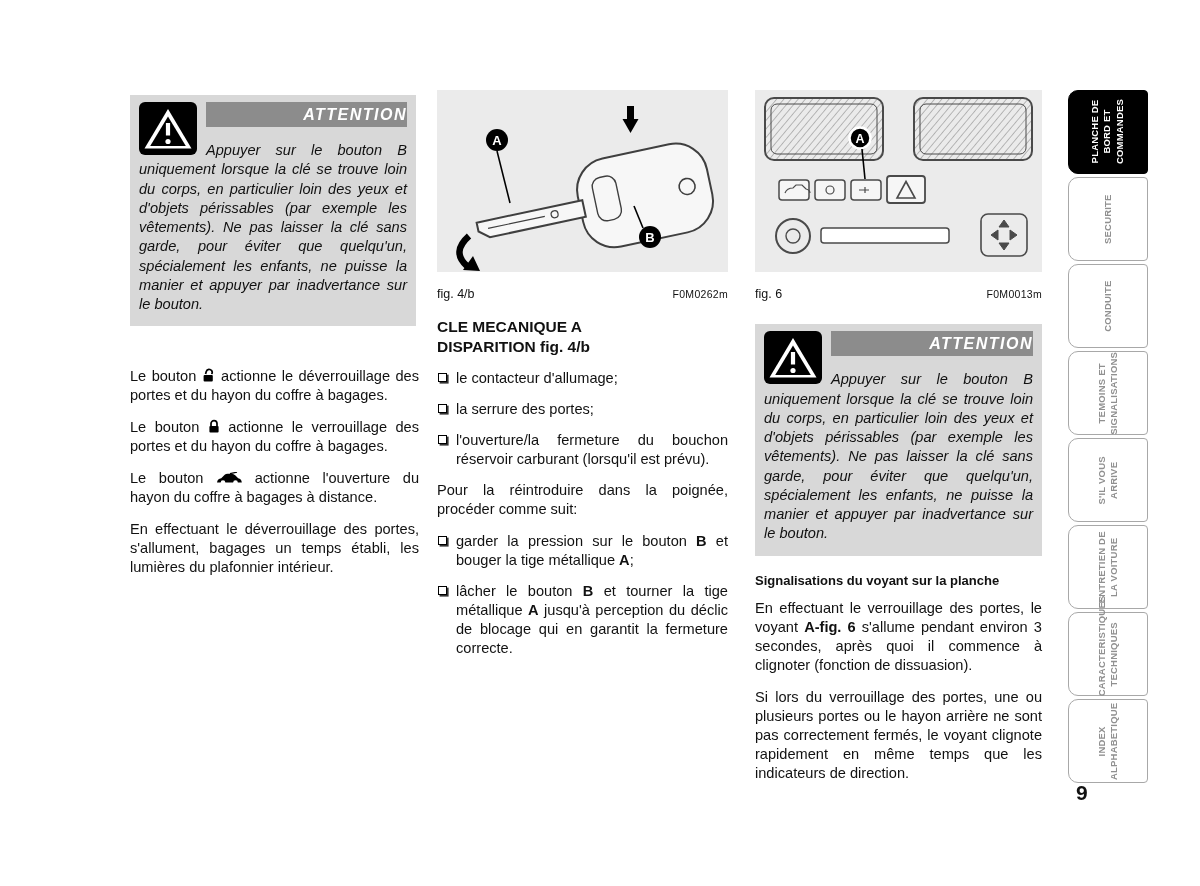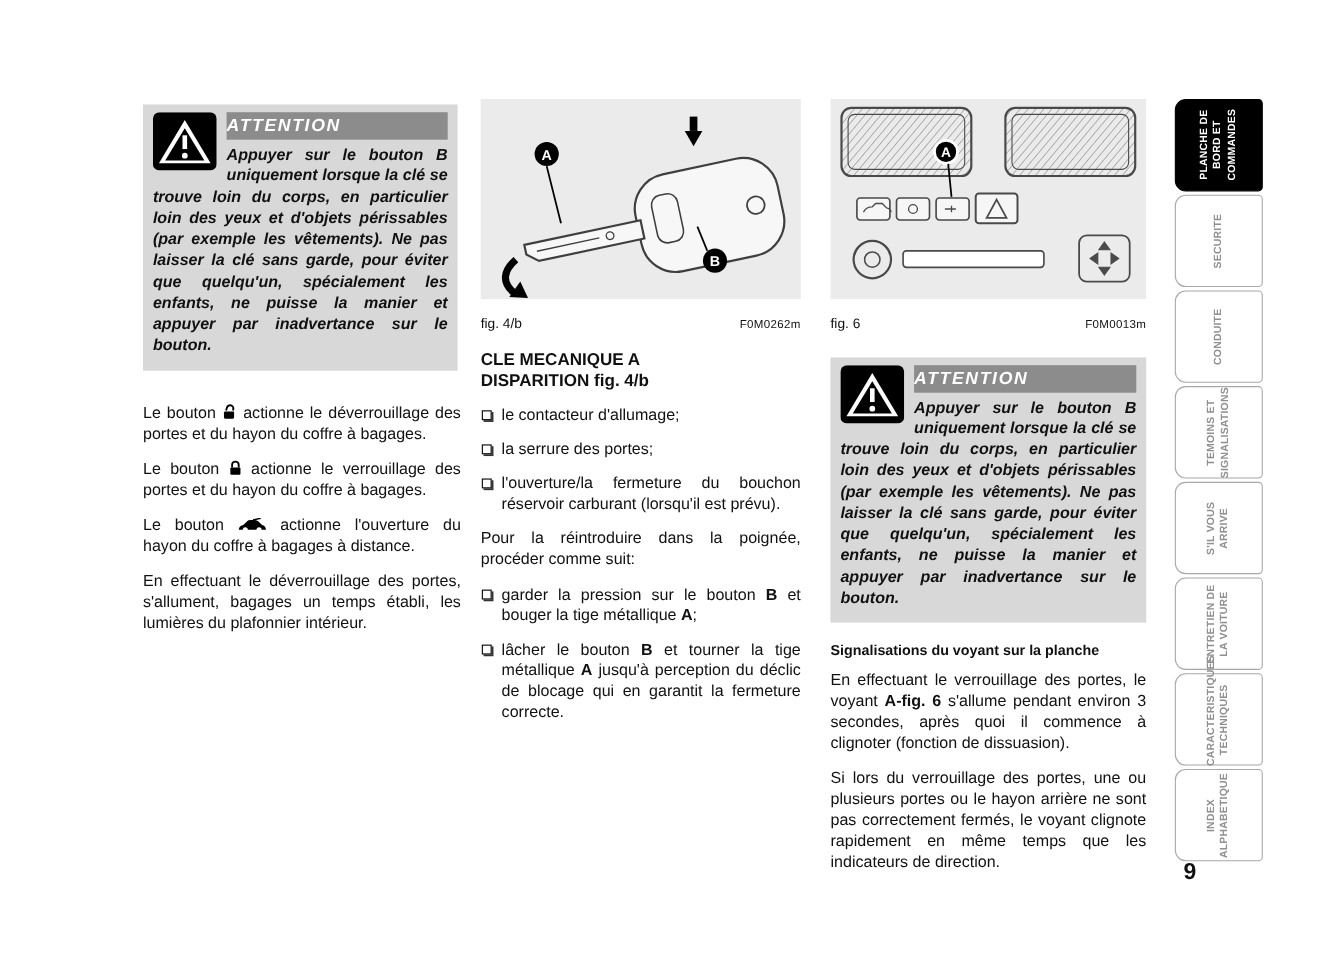--- a/index.html
+++ b/index.html
@@ -12,23 +12,23 @@
   #col-left-text { left:130px; top:357px; width:289px;margin-top:10px; }
   #col-mid { left:437px; top:90px; width:291px; }
   #col-right { left:755px; top:90px; width:287px; }
 
   p.para { margin-bottom:13px; text-align:justify; }
 
   .warnbox { background:#d8d8d8; padding:7px 9px 12px 9px; }
   .warn-icon { float:left; width:58px; height:53px; margin:0 9px 3px 0; }
   .warn-icon svg { display:block; width:100%; height:100%; }
   .warn-head { background:#8c8c8c; color:#fff; font-weight:bold; font-style:italic;
-               font-size:16px; letter-spacing:1.5px; text-align:left;
+               font-size:16px; letter-spacing:1.5px; text-align:right;
                height:25px; line-height:25px; overflow:hidden; }
-  .warn-body { margin-top:5px; font-weight:bold; font-style:italic; text-align:justify;
+  .warn-body { margin-top:14px; font-weight:normal; font-style:italic; text-align:justify;
                font-size:14.6px; line-height:1.32; }
 
   .figure { background:#ebebeb; height:182px; position:relative; }
   .figure svg { display:block; width:100%; height:100%; }
   .fig-row { display:flex; justify-content:space-between; align-items:baseline; margin-top:14px; }
   .fig-cap { font-size:12.5px; }
   .fig-code { font-size:10.5px; letter-spacing:0.3px; }
 
   h3.h { font-weight:bold; font-size:15.5px; line-height:1.28; white-space:pre-line; margin:15px 0 12px; }
   h4.h2 { font-weight:bold; font-size:13px; line-height:1.3; margin:17px 0 10px; }

